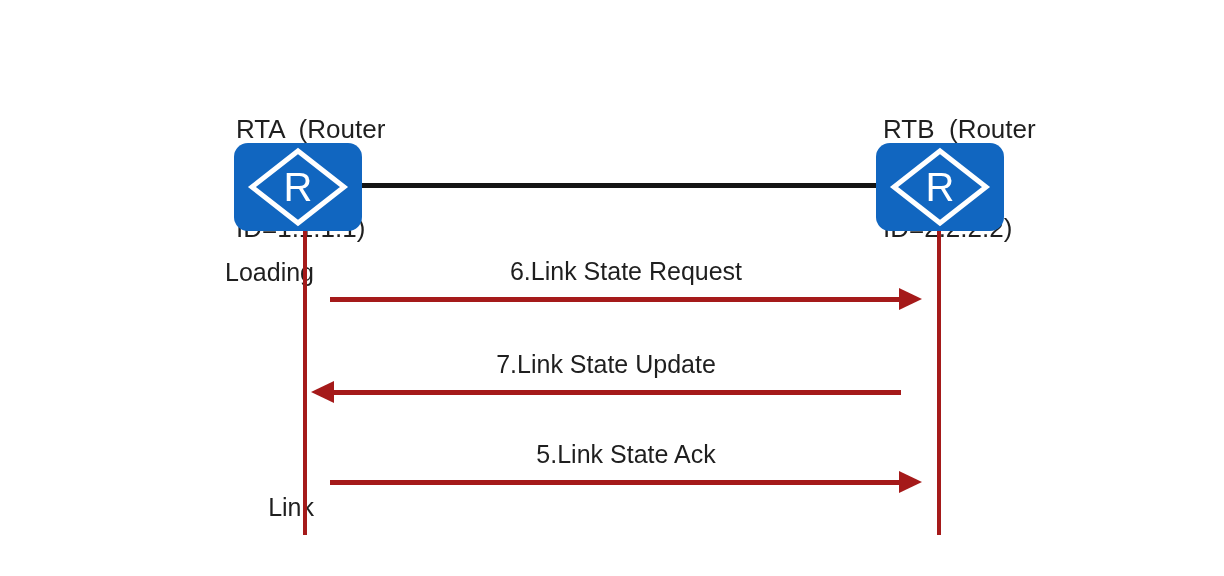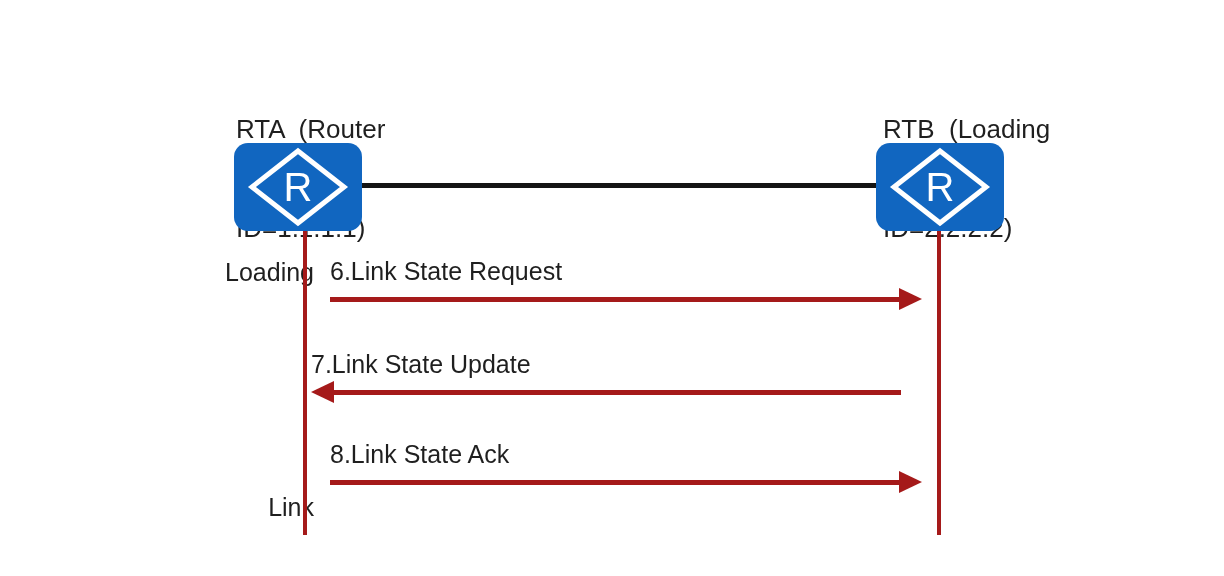--- a/index.html
+++ b/index.html
@@ -87,20 +87,21 @@
     position: absolute;
     height: 56px;
     z-index: 2;
   }
   .message .msg-label {
     position: absolute;
     top: 0;
     left: 0;
     width: 100%;
     height: 32px;
+    text-align: center;
     font-size: 25px;
     color: var(--text-dark, #1f1f1f);
   }
   .message .msg-line {
     position: absolute;
     top: 40px;
     height: 5px;
     background: var(--line-red, #a51a1a);
   }
   .message .arrowhead {
@@ -124,21 +125,21 @@
 <body>
 
 <div class="canvas">
 
   <div class="router-title left">
     <div>RTA  (Router</div>
     <div>ID=1.1.1.1)</div>
   </div>
 
   <div class="router-title right">
-    <div>RTB  (Loading</div>
+    <div>RTB  (Router</div>
     <div>ID=2.2.2.2)</div>
   </div>
 
   <div class="link-line"></div>
 
   <svg class="router-icon left" viewBox="0 0 130 90">
     <rect class="router-rect" x="1" y="1" width="128" height="88" rx="14"></rect>
     <polygon class="router-diamond" points="65,9 111,45 65,81 19,45"></polygon>
     <text class="router-letter" x="65" y="59" text-anchor="middle">R</text>
   </svg>
@@ -161,18 +162,18 @@
     <div class="arrowhead"></div>
   </div>
 
   <div class="message m2 to-left">
     <div class="msg-label">7.Link State Update</div>
     <div class="msg-line"></div>
     <div class="arrowhead"></div>
   </div>
 
   <div class="message m3 to-right">
-    <div class="msg-label">8.Link State Ack</div>
+    <div class="msg-label">5.Link State Ack</div>
     <div class="msg-line"></div>
     <div class="arrowhead"></div>
   </div>
 
 </div>
 
 </body></html>

